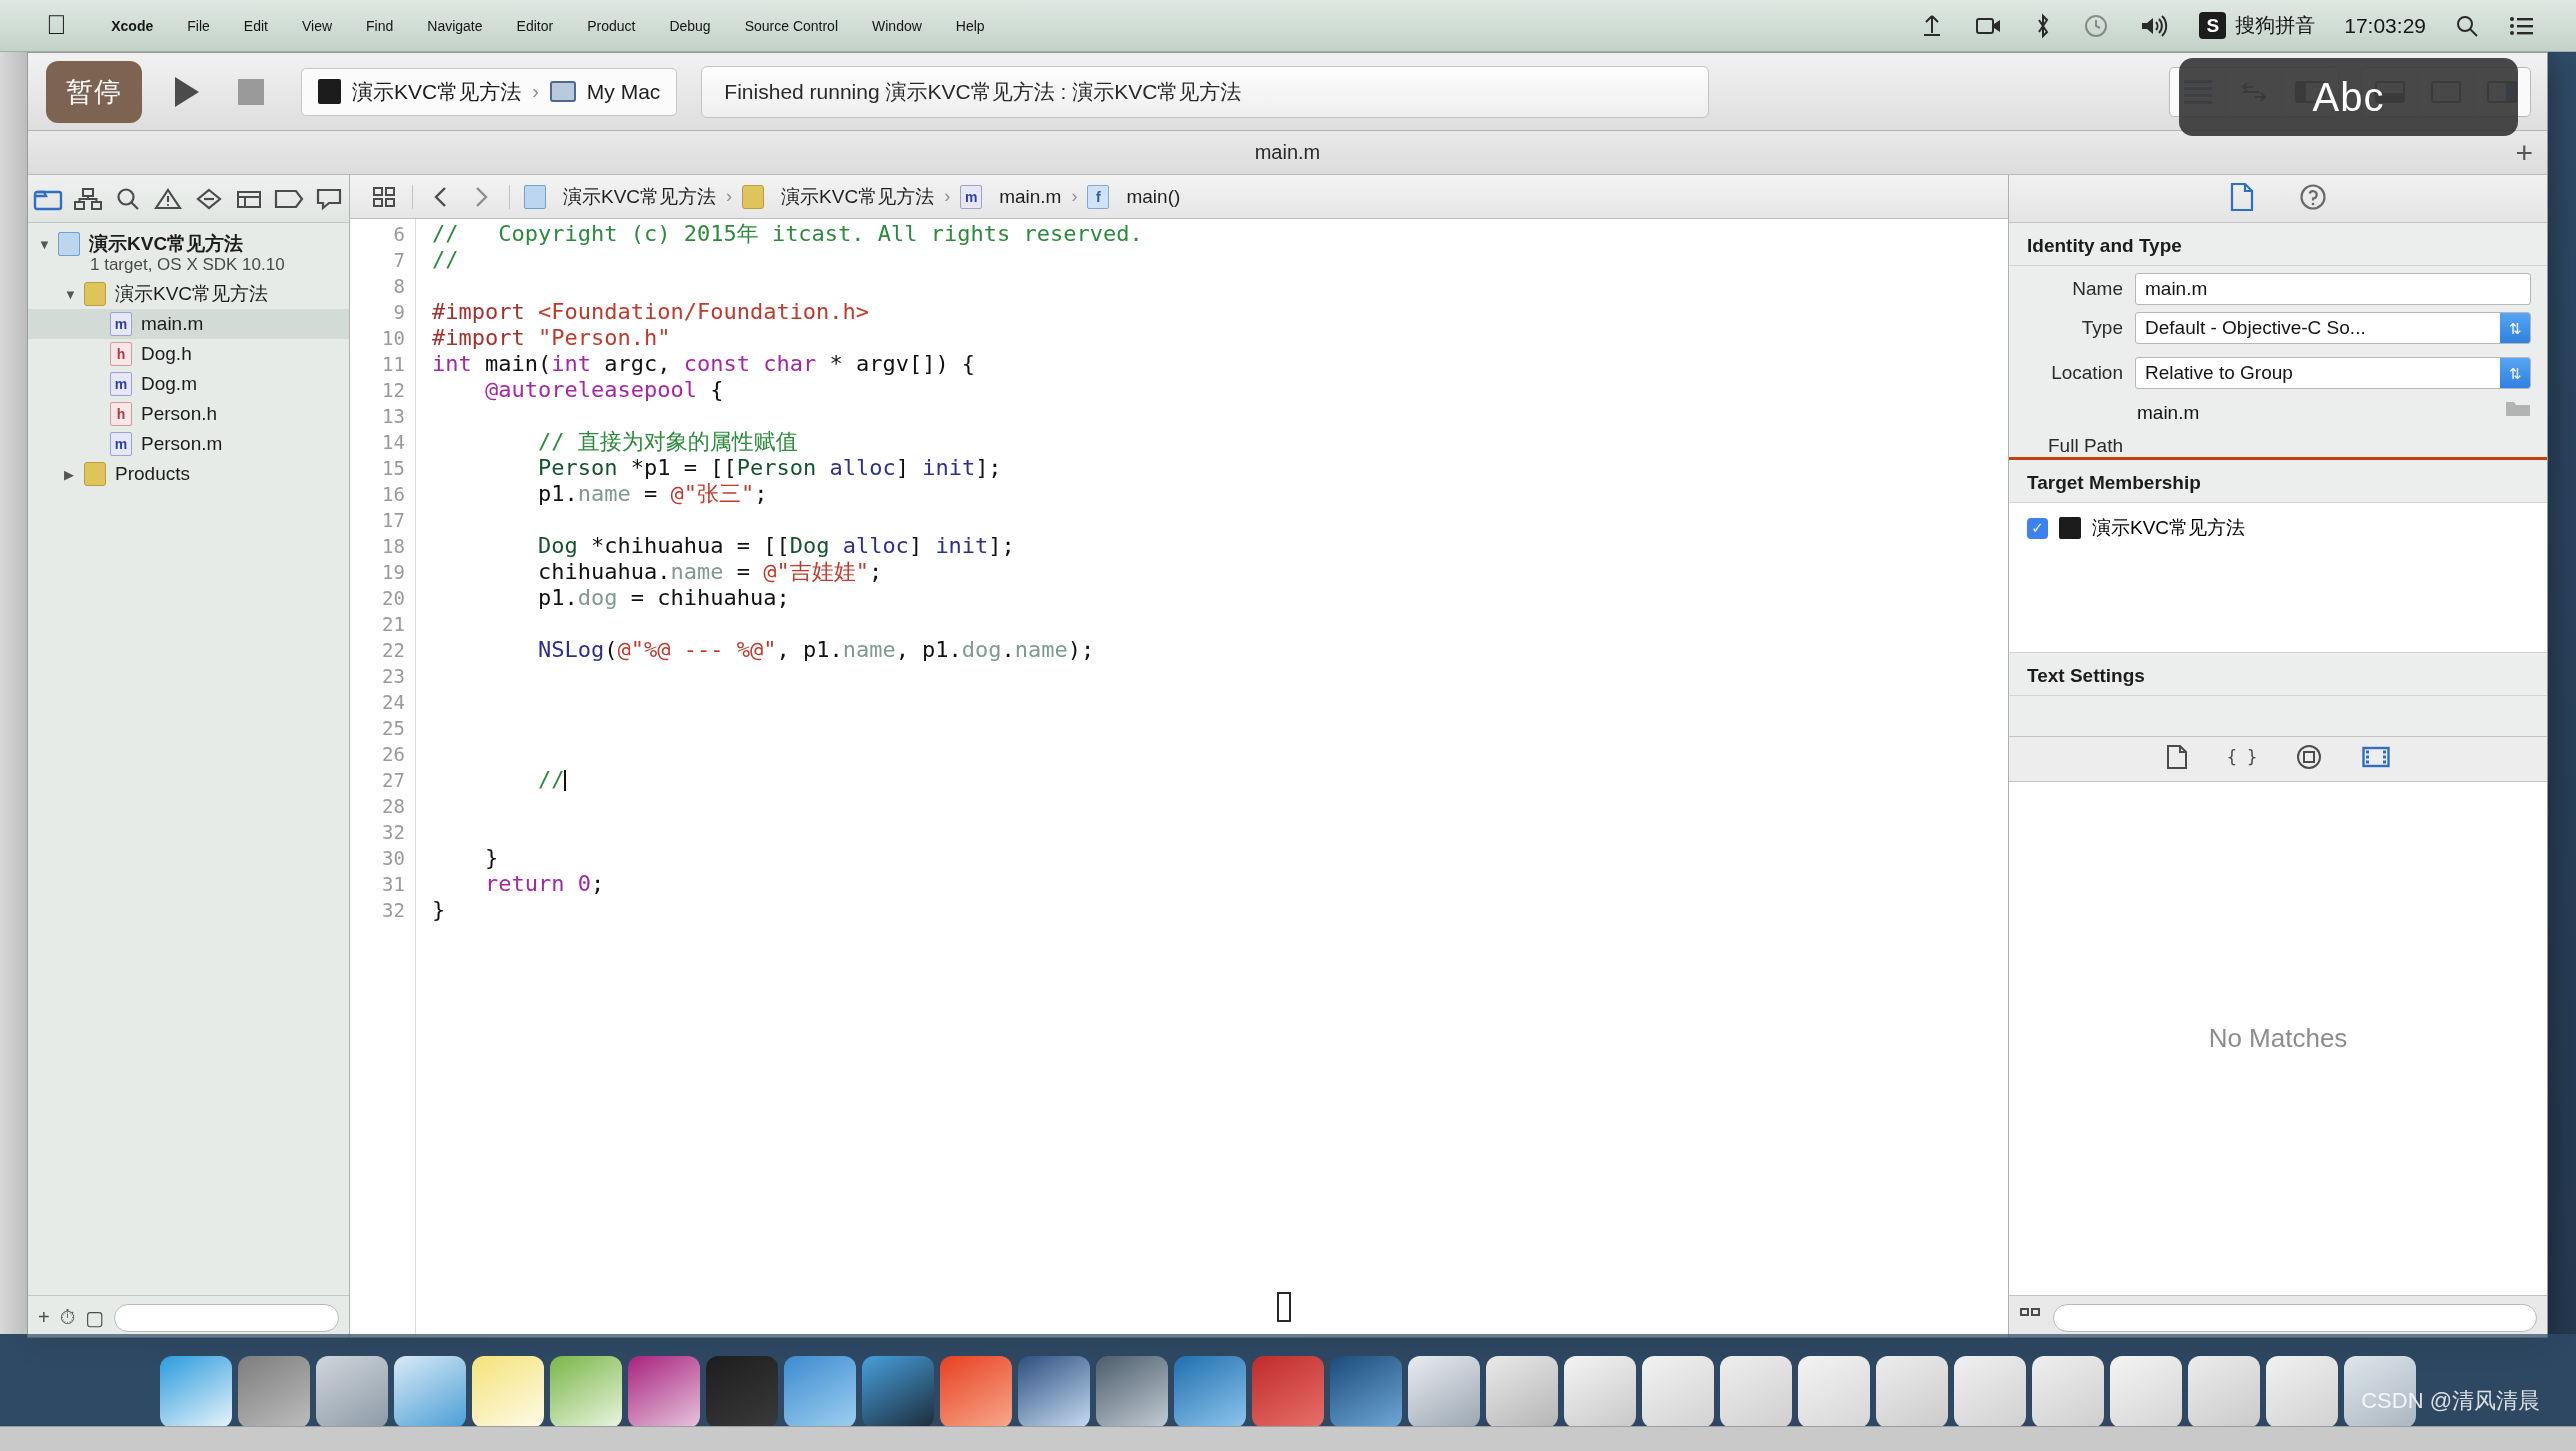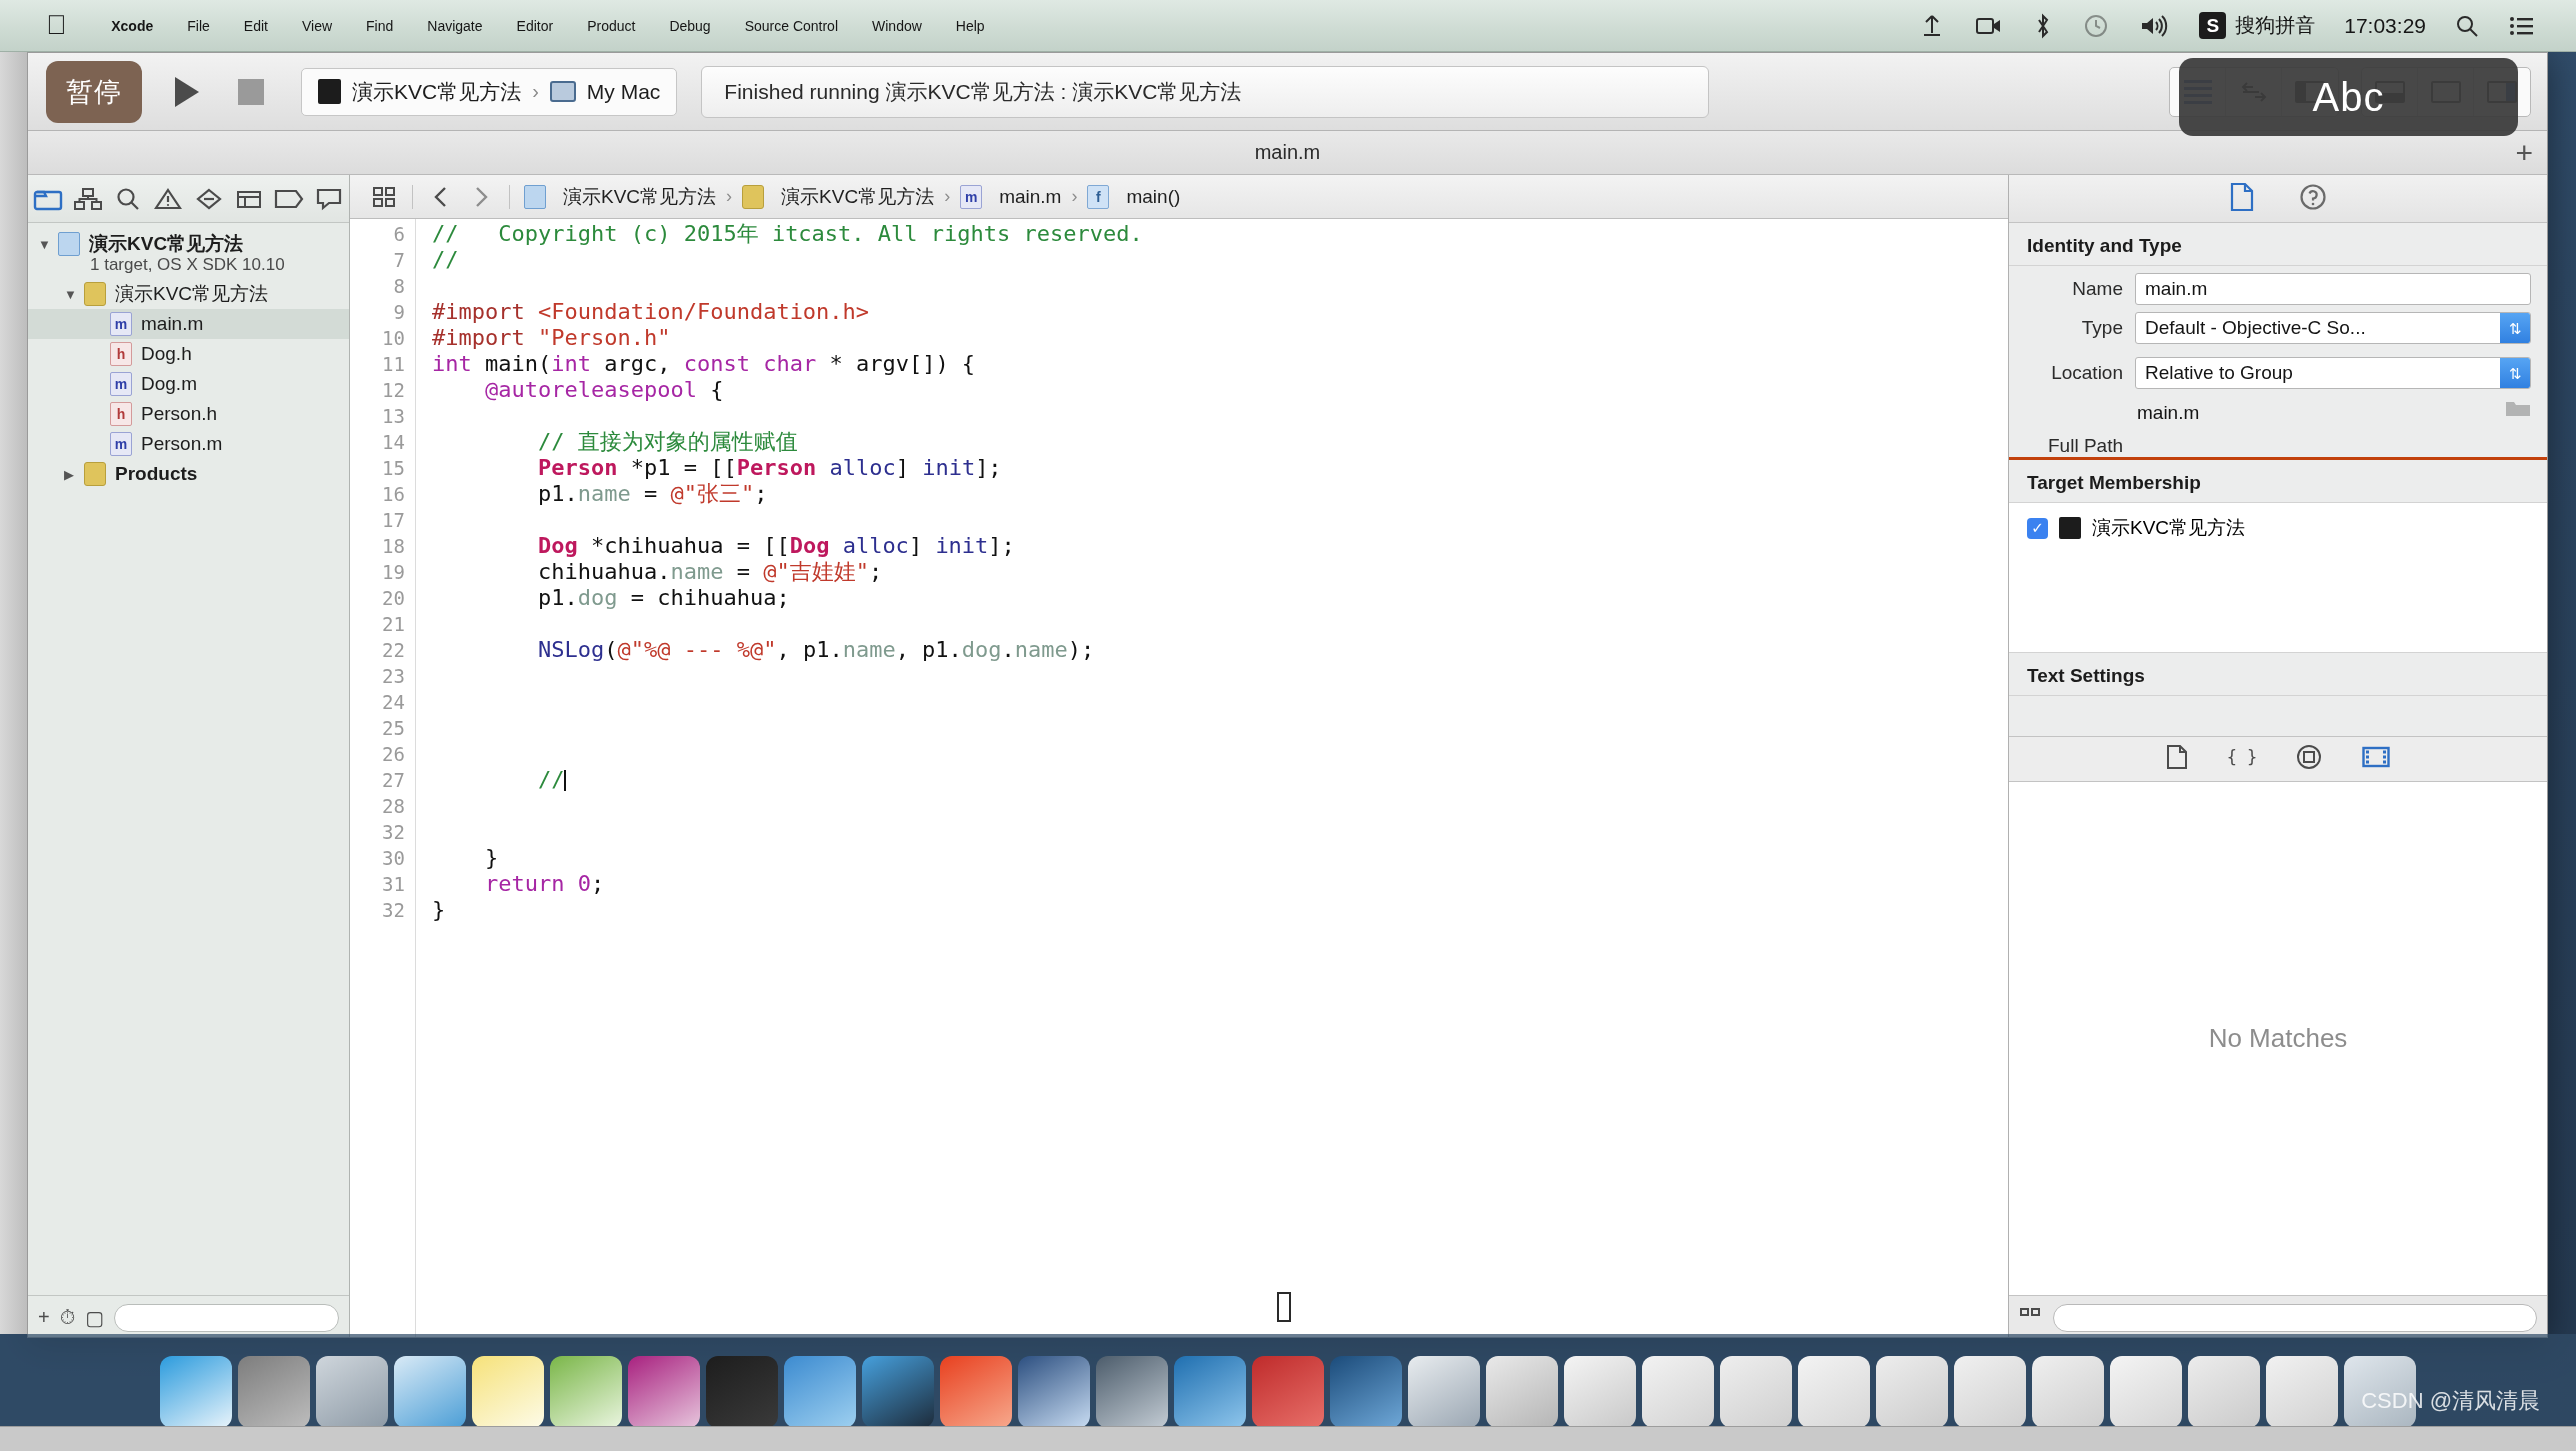--- a/index.html
+++ b/index.html
@@ -178,21 +178,21 @@
   .code {
     flex: 1; padding-left: 16px; padding-top: 2px;
     font-family: "DejaVu Sans Mono", monospace; font-size: 22px;
     white-space: pre; overflow: hidden; color: #111;
   }
   .code div { height: 26px; line-height: 26px; }
   .c-com { color: #2c8a3c; }
   .c-pre { color: #a6312c; }
   .c-str { color: #c0392b; }
   .c-kw  { color: #a626a4; }
-  .c-type{ color: #be185d; font-weight: bold; }
+  .c-type{ color: #14532d; }
   .c-prop{ color: #7f9a8e; }
   .c-msg { color: #2d2f8f; }
   .c-fn  { color: #2d2f8f; }
   .caret {
     display: inline-block; width: 2px; height: 21px; background: #111;
     vertical-align: -4px;
   }
   .ibeam {
     position: absolute; left: 927px; top: 1073px; width: 14px; height: 30px;
     border-left: 2px solid #2a2a2a; border-right: 2px solid #2a2a2a;
@@ -528,21 +528,21 @@
             <div class="row" style="padding-left: 62px;">
               <span class="tri"></span>
               <span class="ficon h">h</span>
               <span class="lbl">Person.h</span>
             </div>
             <div class="row" style="padding-left: 62px;">
               <span class="tri"></span>
               <span class="ficon m">m</span>
               <span class="lbl">Person.m</span>
             </div>
-            <div class="row" style="padding-left: 36px; font-weight: bold;">
+            <div class="row" style="padding-left: 36px;">
               <span class="tri closed"></span>
               <span class="ficon folder"></span>
               <span class="lbl">Products</span>
             </div>
           </div>
         <div class="nav-footer">
           <span class="fic">+</span>
           <span class="fic">⏱</span>
           <span class="fic">▢</span>
           <div class="filterbox"></div>

